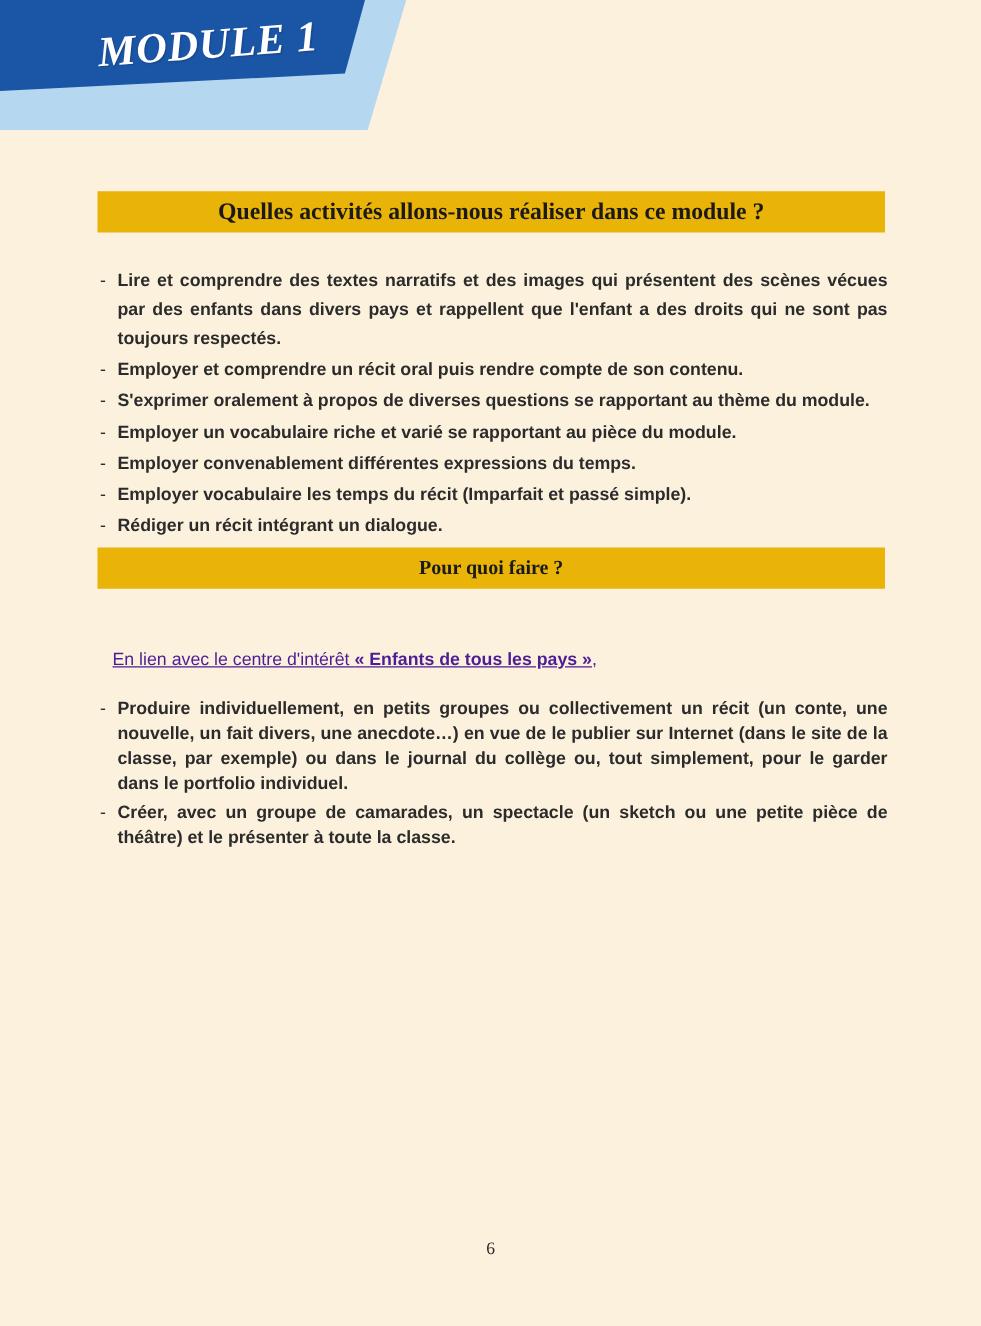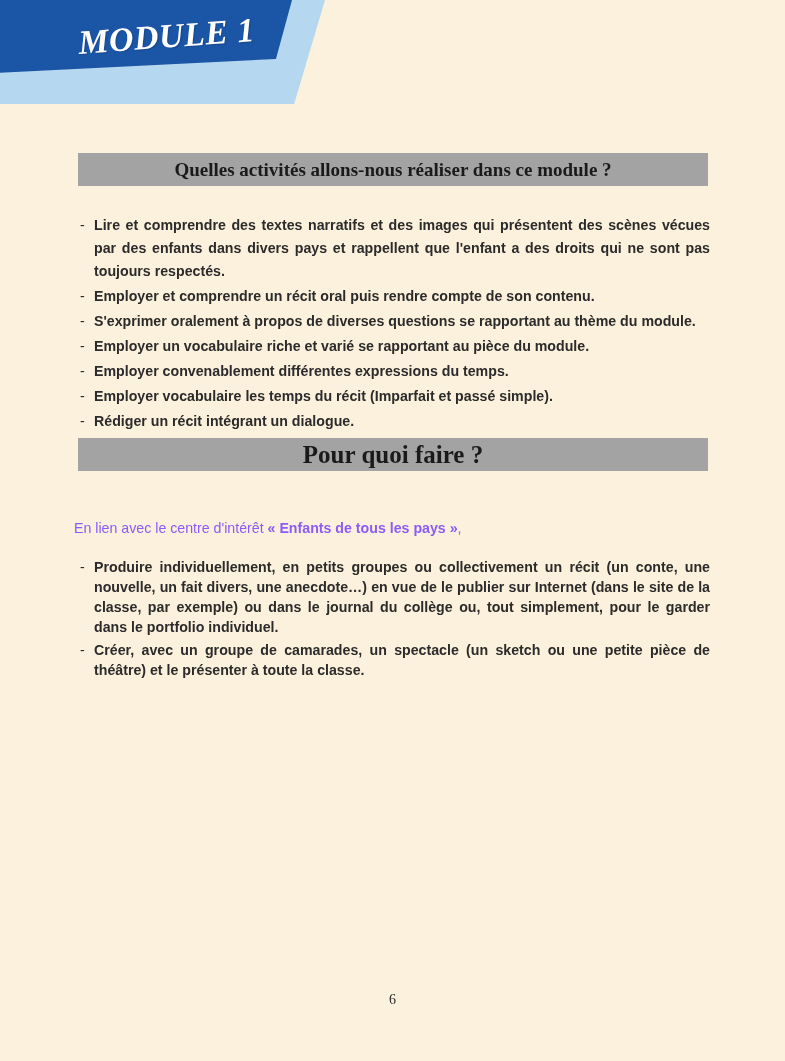--- a/index.html
+++ b/index.html
@@ -55,59 +55,60 @@
     transform-origin: left top;
     white-space: nowrap;
     text-shadow: 1px 1px 1px rgba(20,50,100,0.35);
   }
 
   
   .section-bar {
     position: absolute;
     left: 78px;
     width: 630px;
-    background: #a3a3a3;
+    background: #eab308;
     text-align: center;
     font-family: "Liberation Serif", serif;
     font-weight: bold;
     color: #1a1a1a;
     box-sizing: border-box;
   }
   #bar-activites {
     top: 153px;
     height: 33px;
     line-height: 33px;
     font-size: 19px;
   }
   #bar-pourquoi {
     top: 438px;
     height: 33px;
     line-height: 33px;
-    font-size: 25px;
+    font-size: 16px;
   }
 
   
   .list-block {
     position: absolute;
     box-sizing: border-box;
     color: #2b2b2b;
     font-size: 14.2px;
   }
   #activities-list {
     left: 80px;
     top: 214px;
     width: 630px;
   }
   #purpose-intro {
     position: absolute;
-    left: 74px;
+    left: 90px;
     top: 520px;
     width: 620px;
     font-size: 14.2px;
-    color: #8b5cf6;
+    color: #4c1d95;
+    text-decoration: underline;
   }
   #purpose-intro b {
     font-weight: bold;
   }
   #purpose-list {
     left: 80px;
     top: 557px;
     width: 630px;
   }
 

